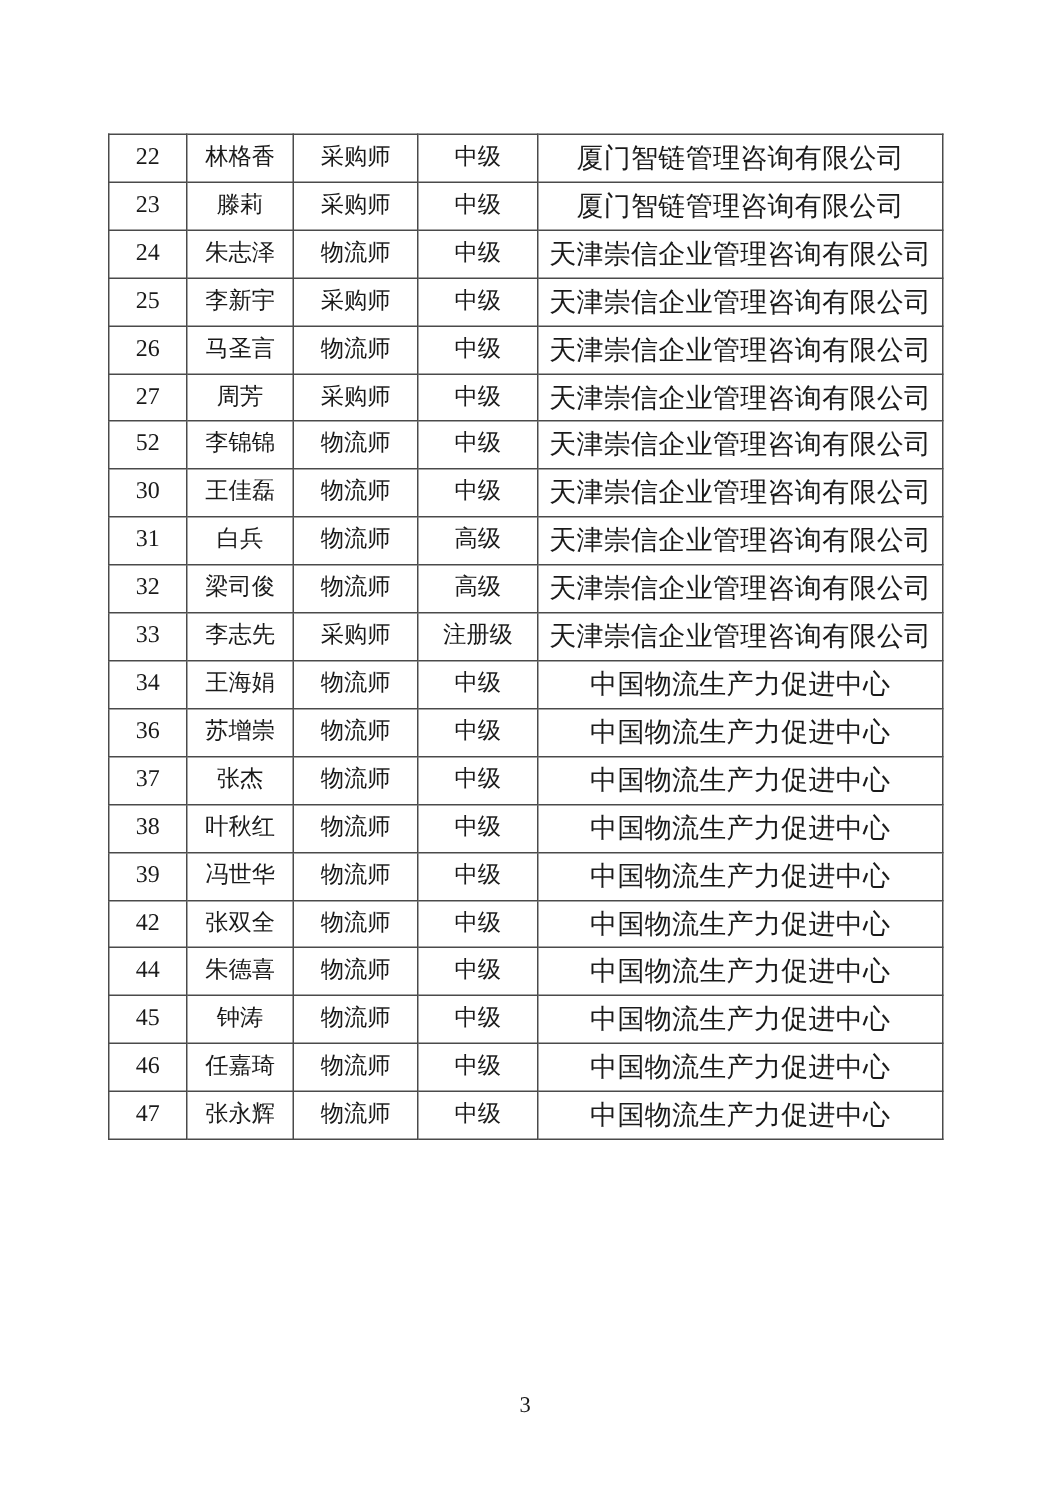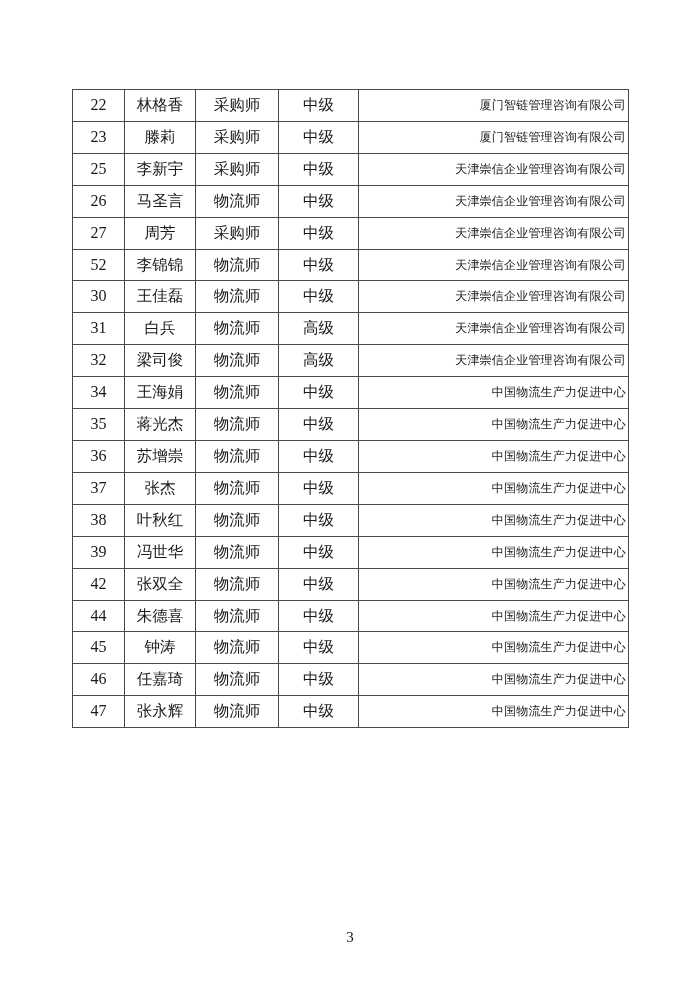--- a/index.html
+++ b/index.html
@@ -50,23 +50,22 @@
     white-space: nowrap;
     overflow: hidden;
   }
 
   #roster-table td.cell-index {
     font-family: "Liberation Serif", "DejaVu Serif", serif;
     font-size: 16px;
   }
 
   #roster-table td.cell-org {
-    font-size: 12px;
+    font-size: 18px;
     letter-spacing: 0.2px;
-    text-align: right;
   }
 
   #page-number {
     position: absolute;
     left: 0;
     top: 920px;
     width: 700px;
     text-align: center;
     font-size: 15px;
     font-family: "Liberation Serif", "DejaVu Serif", serif;
@@ -95,20 +94,27 @@
           <td class="cell-org">厦门智链管理咨询有限公司</td>
         </tr>
         <tr>
           <td class="cell-index">23</td>
           <td class="cell-name">滕莉</td>
           <td class="cell-cert">采购师</td>
           <td class="cell-level">中级</td>
           <td class="cell-org">厦门智链管理咨询有限公司</td>
         </tr>
         <tr>
+          <td class="cell-index">24</td>
+          <td class="cell-name">朱志泽</td>
+          <td class="cell-cert">物流师</td>
+          <td class="cell-level">中级</td>
+          <td class="cell-org">天津崇信企业管理咨询有限公司</td>
+        </tr>
+        <tr>
           <td class="cell-index">25</td>
           <td class="cell-name">李新宇</td>
           <td class="cell-cert">采购师</td>
           <td class="cell-level">中级</td>
           <td class="cell-org">天津崇信企业管理咨询有限公司</td>
         </tr>
         <tr>
           <td class="cell-index">26</td>
           <td class="cell-name">马圣言</td>
           <td class="cell-cert">物流师</td>
@@ -144,34 +150,34 @@
           <td class="cell-org">天津崇信企业管理咨询有限公司</td>
         </tr>
         <tr>
           <td class="cell-index">32</td>
           <td class="cell-name">梁司俊</td>
           <td class="cell-cert">物流师</td>
           <td class="cell-level">高级</td>
           <td class="cell-org">天津崇信企业管理咨询有限公司</td>
         </tr>
         <tr>
+          <td class="cell-index">33</td>
+          <td class="cell-name">李志先</td>
+          <td class="cell-cert">采购师</td>
+          <td class="cell-level">注册级</td>
+          <td class="cell-org">天津崇信企业管理咨询有限公司</td>
+        </tr>
+        <tr>
           <td class="cell-index">34</td>
           <td class="cell-name">王海娟</td>
           <td class="cell-cert">物流师</td>
           <td class="cell-level">中级</td>
           <td class="cell-org">中国物流生产力促进中心</td>
         </tr>
         <tr>
-          <td class="cell-index">35</td>
-          <td class="cell-name">蒋光杰</td>
-          <td class="cell-cert">物流师</td>
-          <td class="cell-level">中级</td>
-          <td class="cell-org">中国物流生产力促进中心</td>
-        </tr>
-        <tr>
           <td class="cell-index">36</td>
           <td class="cell-name">苏增崇</td>
           <td class="cell-cert">物流师</td>
           <td class="cell-level">中级</td>
           <td class="cell-org">中国物流生产力促进中心</td>
         </tr>
         <tr>
           <td class="cell-index">37</td>
           <td class="cell-name">张杰</td>
           <td class="cell-cert">物流师</td>

